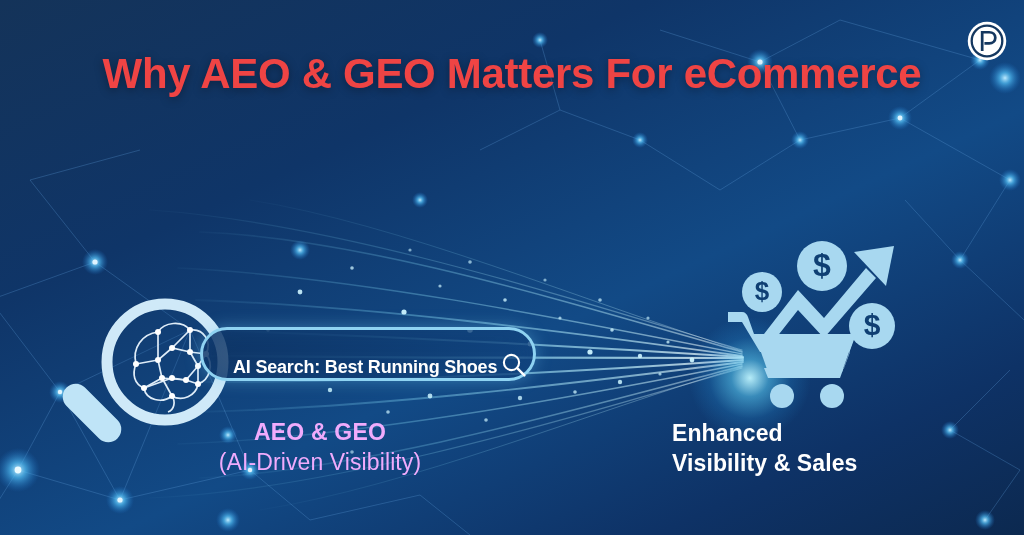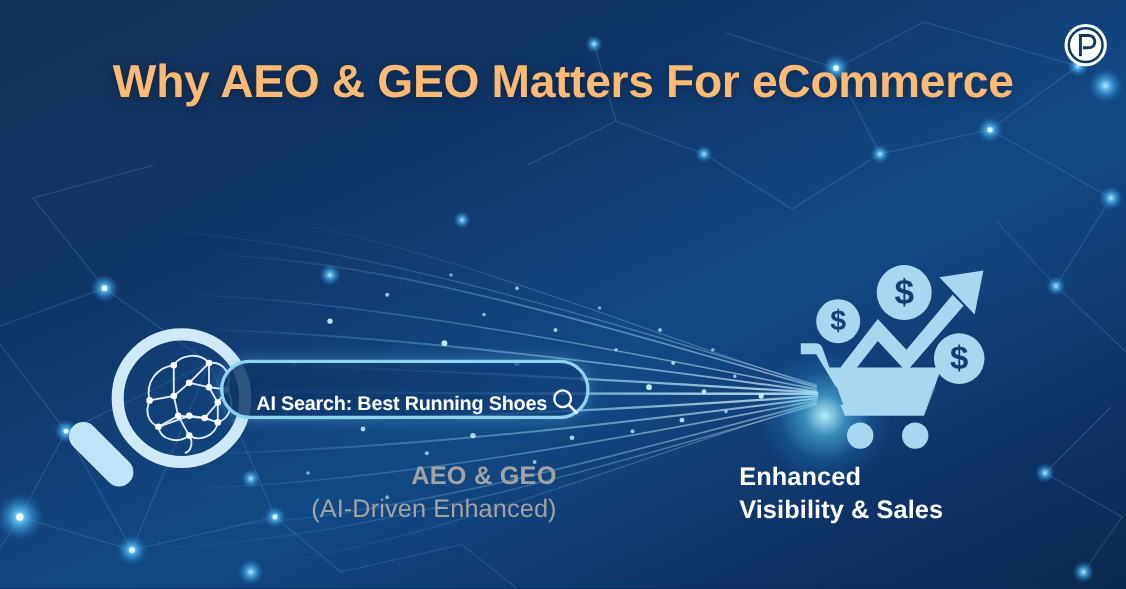--- a/index.html
+++ b/index.html
@@ -26,21 +26,21 @@
     background:linear-gradient(155deg,#14335c 0%,#103builder 0%,#0e3straight 0%);
     background:linear-gradient(155deg,#143359 0%,#0f3568 30%,#124a86 58%,#0e3266 83%,#0c2950 100%);
   }
 
   .net-layer, .glow-layer, .streams-layer { position:absolute; inset:0; }
 
   .headline {
     position:absolute;
     left:0; right:0; top:48px;
     text-align:center;
-    color:#fdba74;
+    color:#ef4444;
     font-weight:700;
     font-size:42px;
     line-height:52px;
     letter-spacing:-0.3px;
     text-shadow:0 2px 10px rgba(0,0,0,0.35);
     z-index:7;
     padding:0 26px;
     font-stretch:condensed;
   }
   .headline .l2 { display:block; }
@@ -73,22 +73,22 @@
     font-size:18px;
     font-weight:600;
     letter-spacing:-0.2px;
     white-space:nowrap;
     flex:1;
   }
   .search-icon { width:26px; height:26px; flex:0 0 26px; margin-left:4px; }
 
   
   .label-left {
-    position:absolute; left:186px; top:418px; width:320px;
-    text-align:right; z-index:7; color:#a3a3a3;
+    position:absolute; left:160px; top:418px; width:320px;
+    text-align:center; z-index:7; color:#f0abfc;
   }
   .label-left .l1 { font-size:23px; font-weight:700; letter-spacing:0.2px; line-height:29px; }
   .label-left .l2 { font-size:23px; font-weight:400; letter-spacing:0.1px; line-height:31px; }
 
   .label-right {
     position:absolute; left:672px; top:418px; width:262px;
     text-align:left; z-index:7; color:#ffffff;
   }
   .label-right .l1, .label-right .l2 {
     font-size:23px; font-weight:700; line-height:30px; letter-spacing:0.1px;
@@ -290,21 +290,21 @@
   <div class="search-pill">
     <span class="search-text">AI Search: Best Running Shoes</span>
     <svg class="search-icon" viewBox="0 0 26 26">
       <circle cx="10.5" cy="10.5" r="7.6" fill="none" stroke="#ffffff" stroke-width="2.1"></circle>
       <line x1="16.2" y1="16.2" x2="23.4" y2="23.4" stroke="#ffffff" stroke-width="2.4" stroke-linecap="round"></line>
     </svg>
   </div>
 
   <div class="label-left">
     <div class="l1">AEO &amp; GEO</div>
-    <div class="l2">(AI-Driven Enhanced)</div>
+    <div class="l2">(AI-Driven Visibility)</div>
   </div>
 
   <svg class="cart-cluster" viewBox="0 0 186 176">
 
     <path d="M40,92 L72,54 L96,78 L138,26 L150,16 L158,34 L170,12" fill="none" stroke="#a8d8f0" stroke-width="0"></path>
     <polygon points="38,96 72,52 98,80 140,30 150,40 98,100 72,72 50,100" fill="#a8d8f0"></polygon>
     <polygon points="128,14 168,8 160,48" fill="#a8d8f0"></polygon>
 
     <g>
       <circle cx="36" cy="54" r="20" fill="#a8d8f0"></circle>

